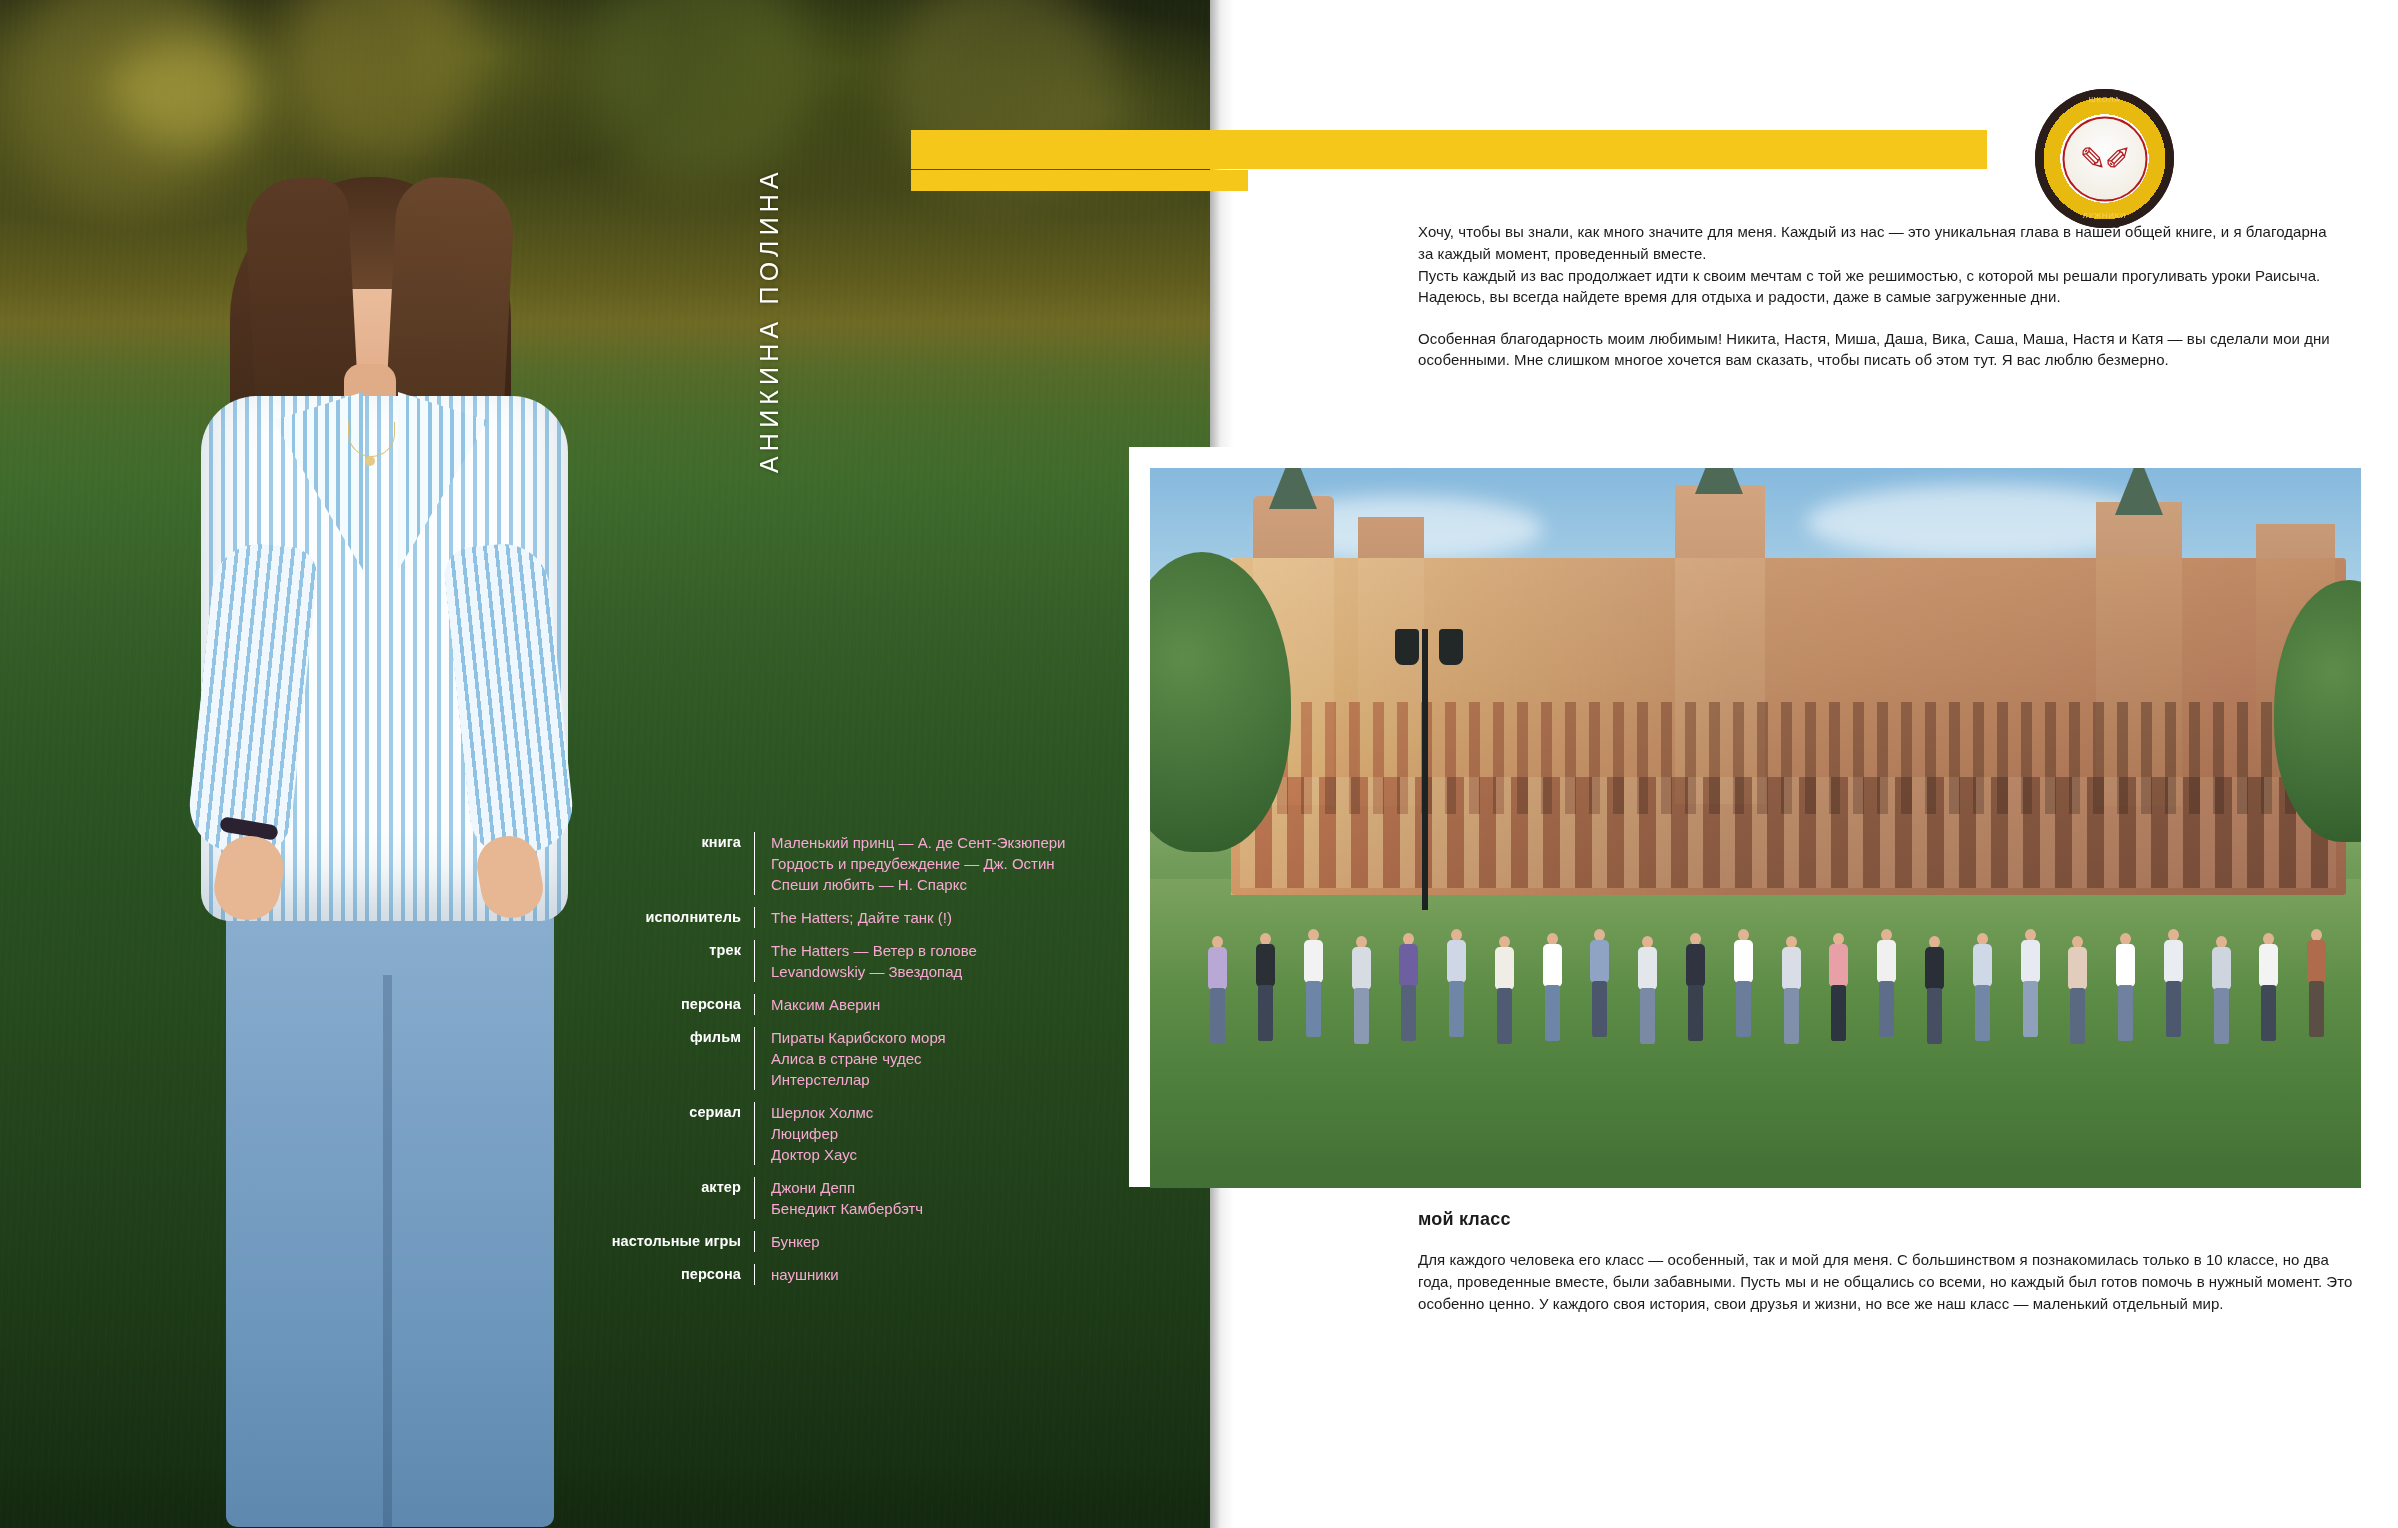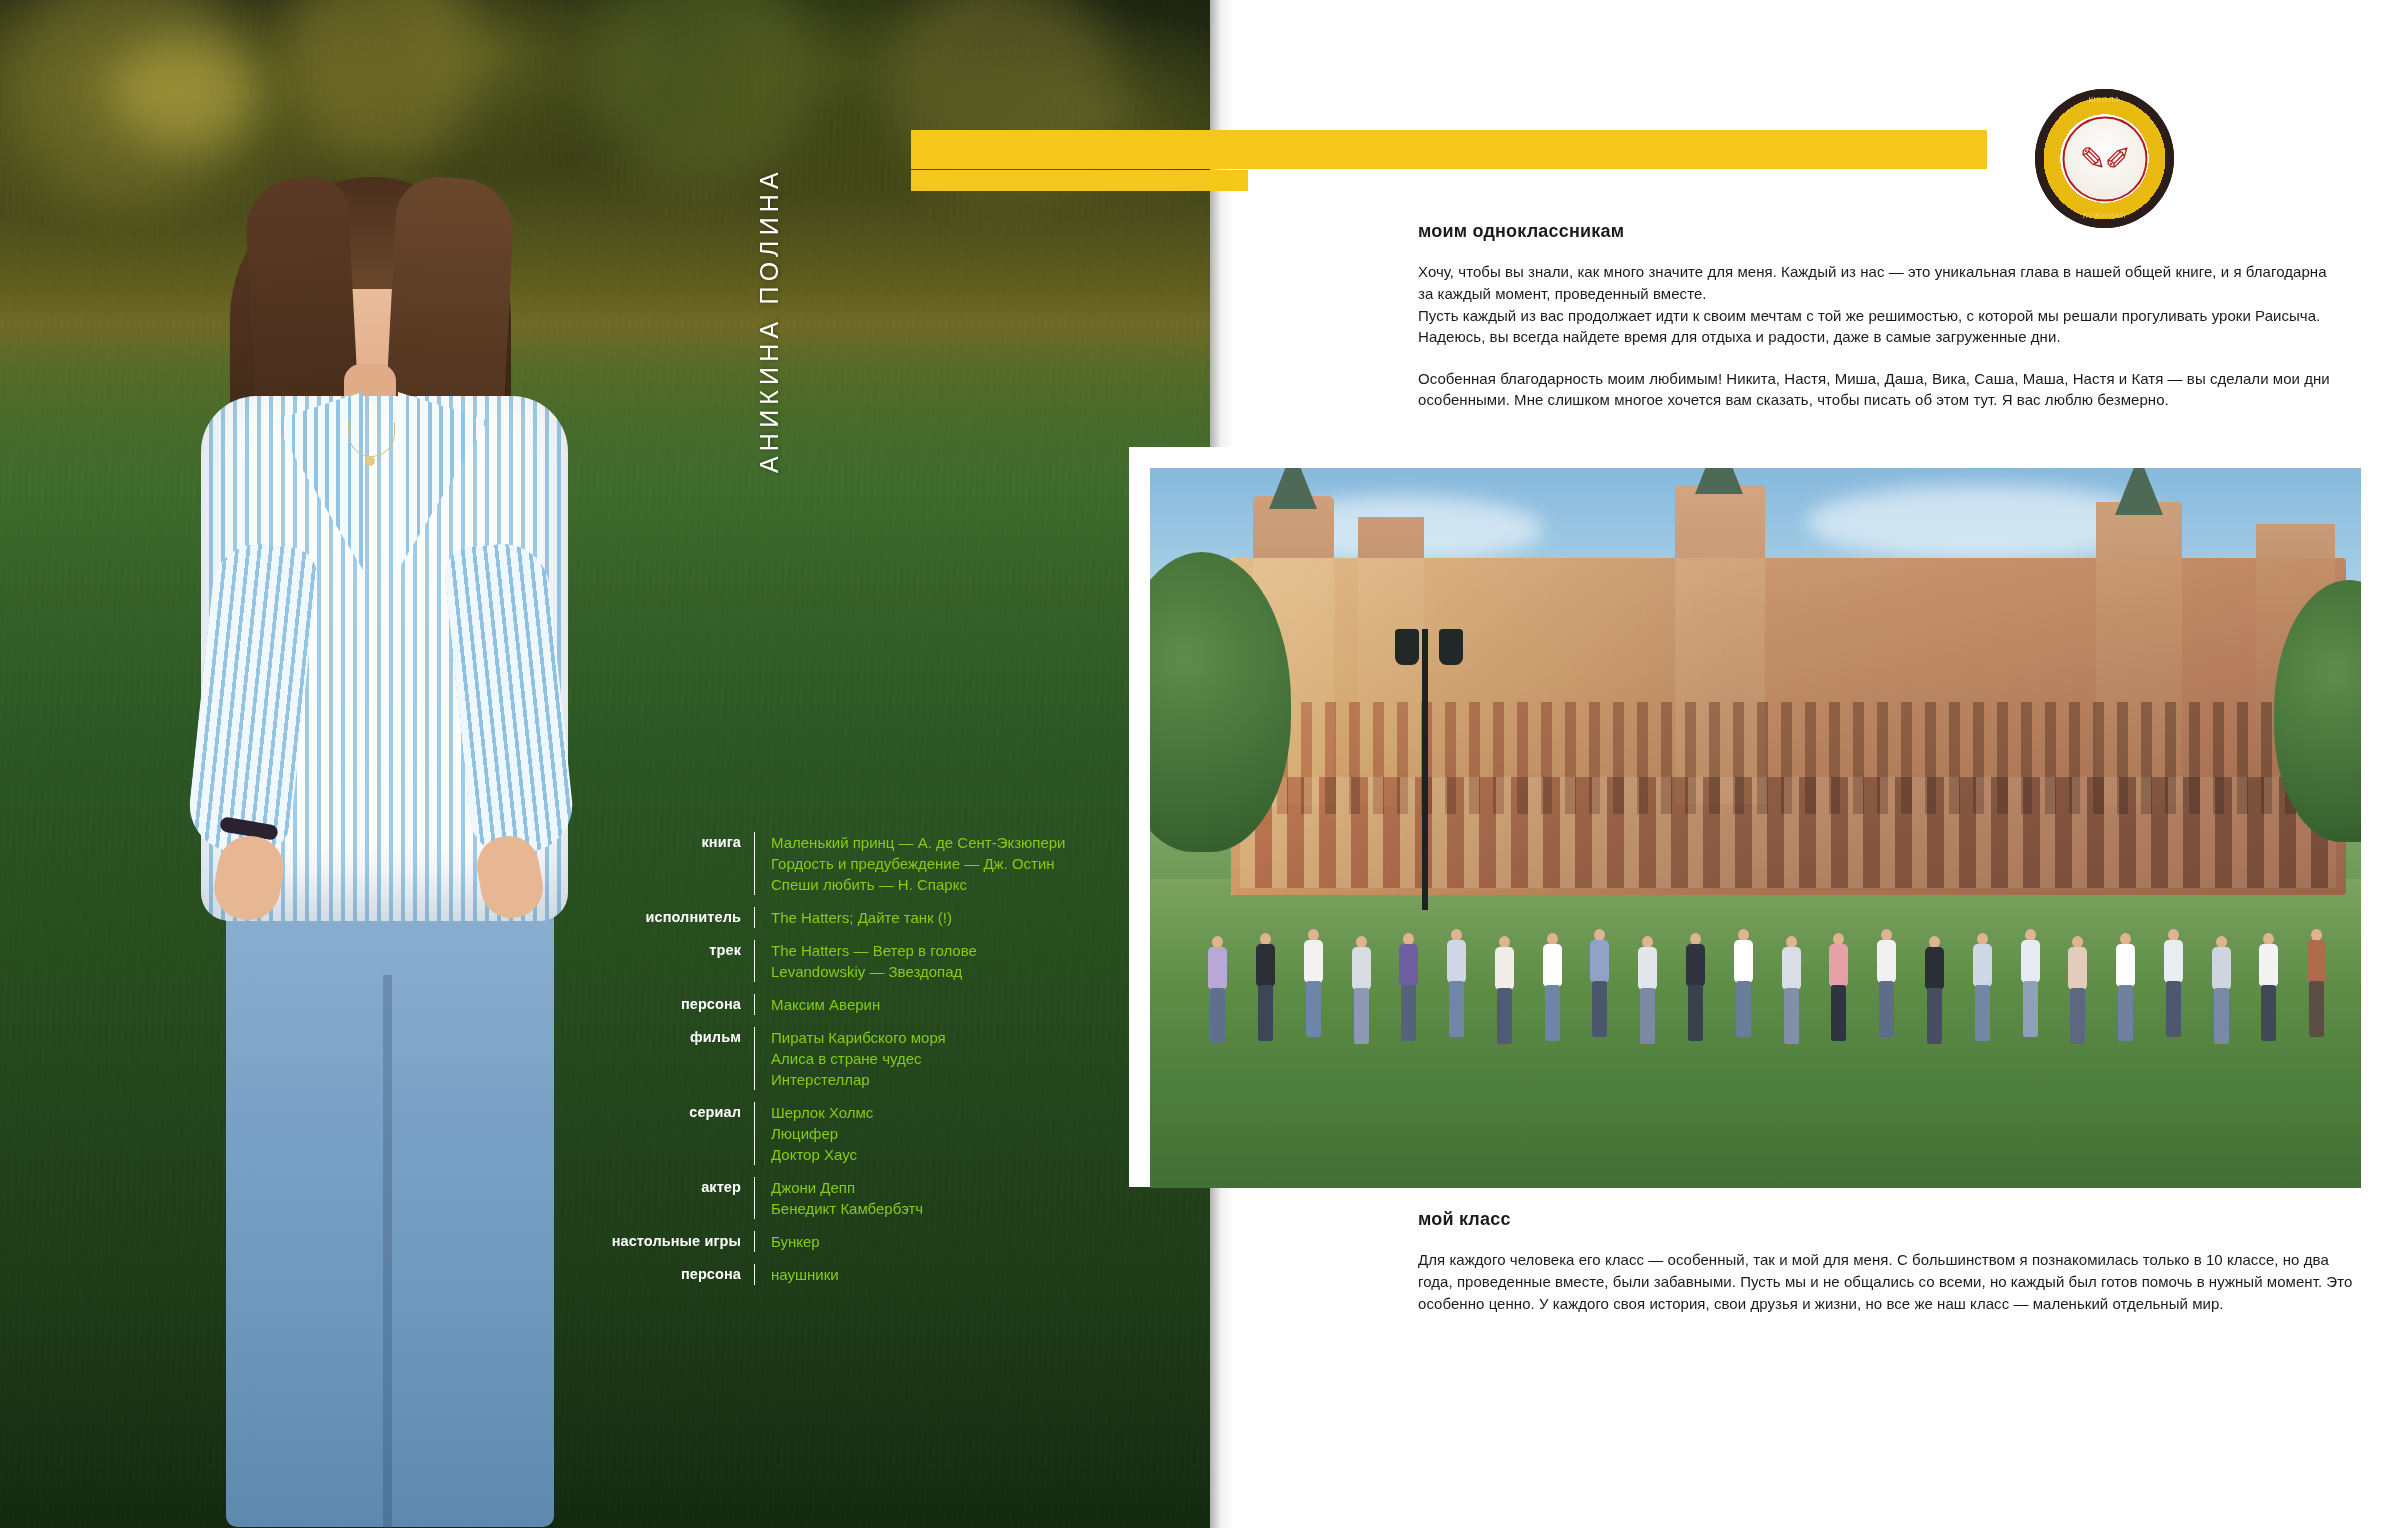--- a/index.html
+++ b/index.html
@@ -234,21 +234,21 @@
     padding-right: 13px;
     color: #ffffff;
     font-size: 14.5px;
     font-weight: bold;
     line-height: 1.38;
     letter-spacing: 0.1px;
   }
   .fact-values {
     border-left: 1.9px solid #ffffff;
     padding-left: 16px;
-    color: #84cc16;
+    color: #f9a8d4;
     font-size: 15px;
     line-height: 1.40;
     font-weight: 400;
     min-height: 20.6px;
   }
   .fact-values div { white-space: nowrap; }
 
   
   .right-page {
     position: absolute;
@@ -562,21 +562,20 @@
 
   <div class="logo">
     <div class="logo-ring-text">ШКОЛА</div>
     <div class="logo-ring-text bottom">ЛУЖНИКИ</div>
     <div class="logo-inner">
       <span class="logo-glyph">✎✐</span>
     </div>
   </div>
 
   <div class="r-block" id="block-classmates">
-    <div class="r-head">моим одноклассникам</div>
     <div class="r-para">Хочу, чтобы вы знали, как много значите для меня. Каждый из нас — это уникальная глава в нашей общей книге, и я благодарна за каждый момент, проведенный вместе.<br>Пусть каждый из вас продолжает идти к своим мечтам с той же решимостью, с которой мы решали прогуливать уроки Раисыча. Надеюсь, вы всегда найдете время для отдыха и радости, даже в самые загруженные дни.</div>
     <div class="r-para">Особенная благодарность моим любимым! Никита, Настя, Миша, Даша, Вика, Саша, Маша, Настя и Катя  — вы сделали мои дни особенными. Мне слишком многое хочется вам сказать, чтобы писать об этом тут. Я вас люблю безмерно.</div>
   </div>
 
   <div class="class-photo">
     <div class="cp-img">
       <div class="cp-sky"></div>
       <div class="cp-cloud" style="left:112px;top:28px;width:281px;height:66px;"></div>
       <div class="cp-cloud" style="left:656px;top:17px;width:356px;height:75px;"></div>
 

